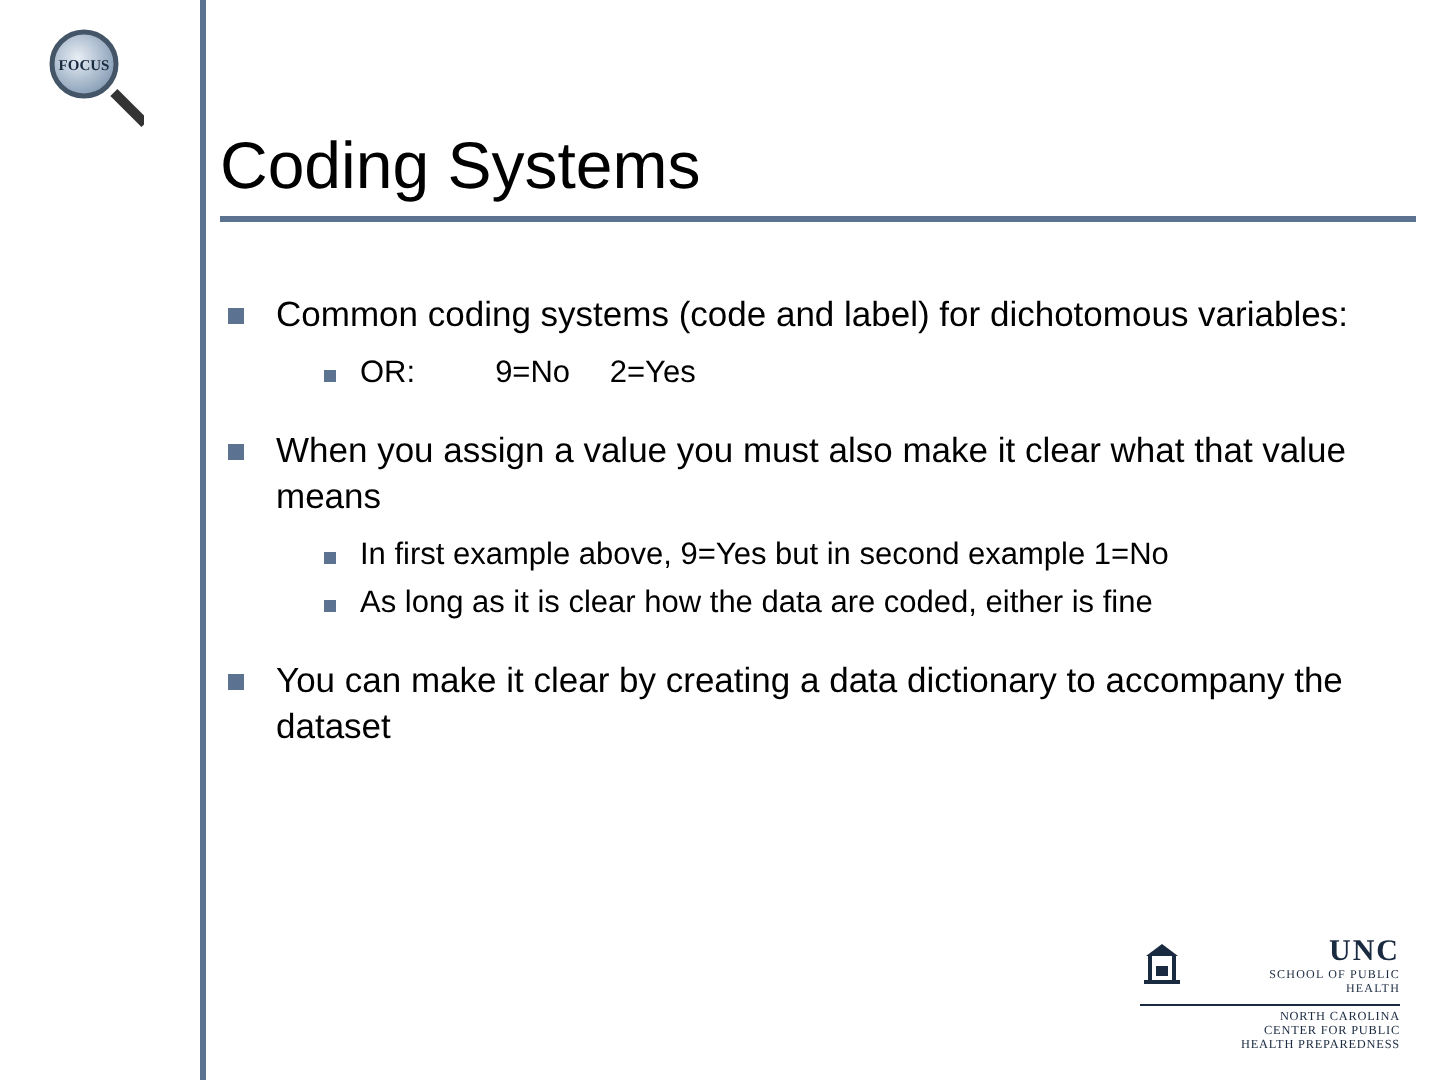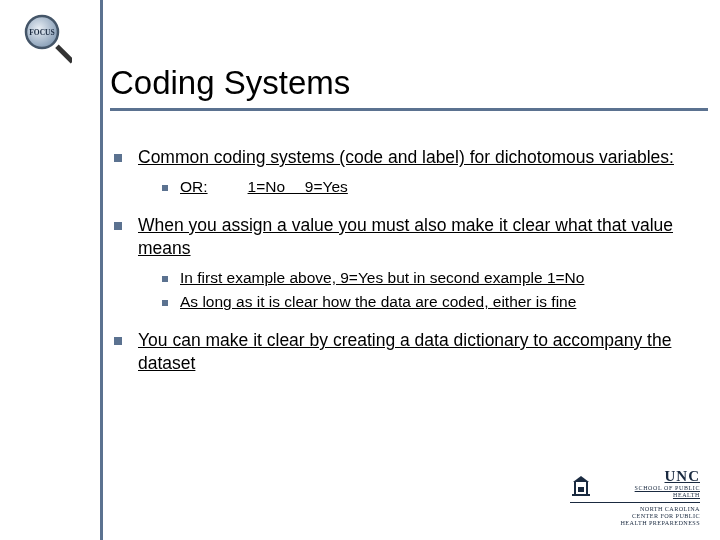--- a/index.html
+++ b/index.html
@@ -51,21 +51,20 @@
     background: #5b7290;
     width: 100%;
   }
   .content {
     position: absolute;
     left: 112px;
     top: 146px;
     right: 33px;
     font-size: 17.5px;
     line-height: 1.32;
-    text-decoration: underline;
   }
   ul.lvl1 {
     list-style: none;
     padding: 0;
     margin: 0;
   }
   ul.lvl1 > li {
     position: relative;
     padding-left: 26px;
     margin-bottom: 16px;
@@ -107,25 +106,24 @@
     text-align: right;
     font-size: 6.2px;
     line-height: 1.15;
     letter-spacing: 0.4px;
     color: #1a2a40;
     font-family: Georgia, "Times New Roman", serif;
     width: 130px;
   }
   .logo-unc .top {
     display: flex;
-    align-items: flex-end;
+    align-items: center;
     justify-content: flex-end;
     gap: 16px;
     margin-bottom: 3px;
-    text-decoration: underline;
   }
   .logo-unc .unc-text {
     font-size: 15px;
     font-weight: 700;
     letter-spacing: 1px;
   }
   .logo-unc .school {
     font-size: 6px;
     letter-spacing: 0.6px;
   }
@@ -164,21 +162,21 @@
     <h1 class="title">Coding Systems</h1>
     <div class="title-rule"></div>
   </div>
 
   <div class="content">
     <ul class="lvl1">
       <li>
         <span>Common coding systems (code and label) for dichotomous variables:</span>
         <ul class="lvl2">
           <li>
-            <span>OR:</span><span class="or-pad"></span><span>1=No  9=Yes</span>
+            <span>OR:</span><span class="or-pad"></span><span>9=No  2=Yes</span>
           </li>
         </ul>
       </li>
       <li>
         <span>When you assign a value you must also make it clear what that value means</span>
         <ul class="lvl2">
           <li><span>In first example above, 9=Yes but in second example 1=No</span></li>
           <li><span>As long as it is clear how the data are coded, either is fine</span></li>
         </ul>
       </li>

